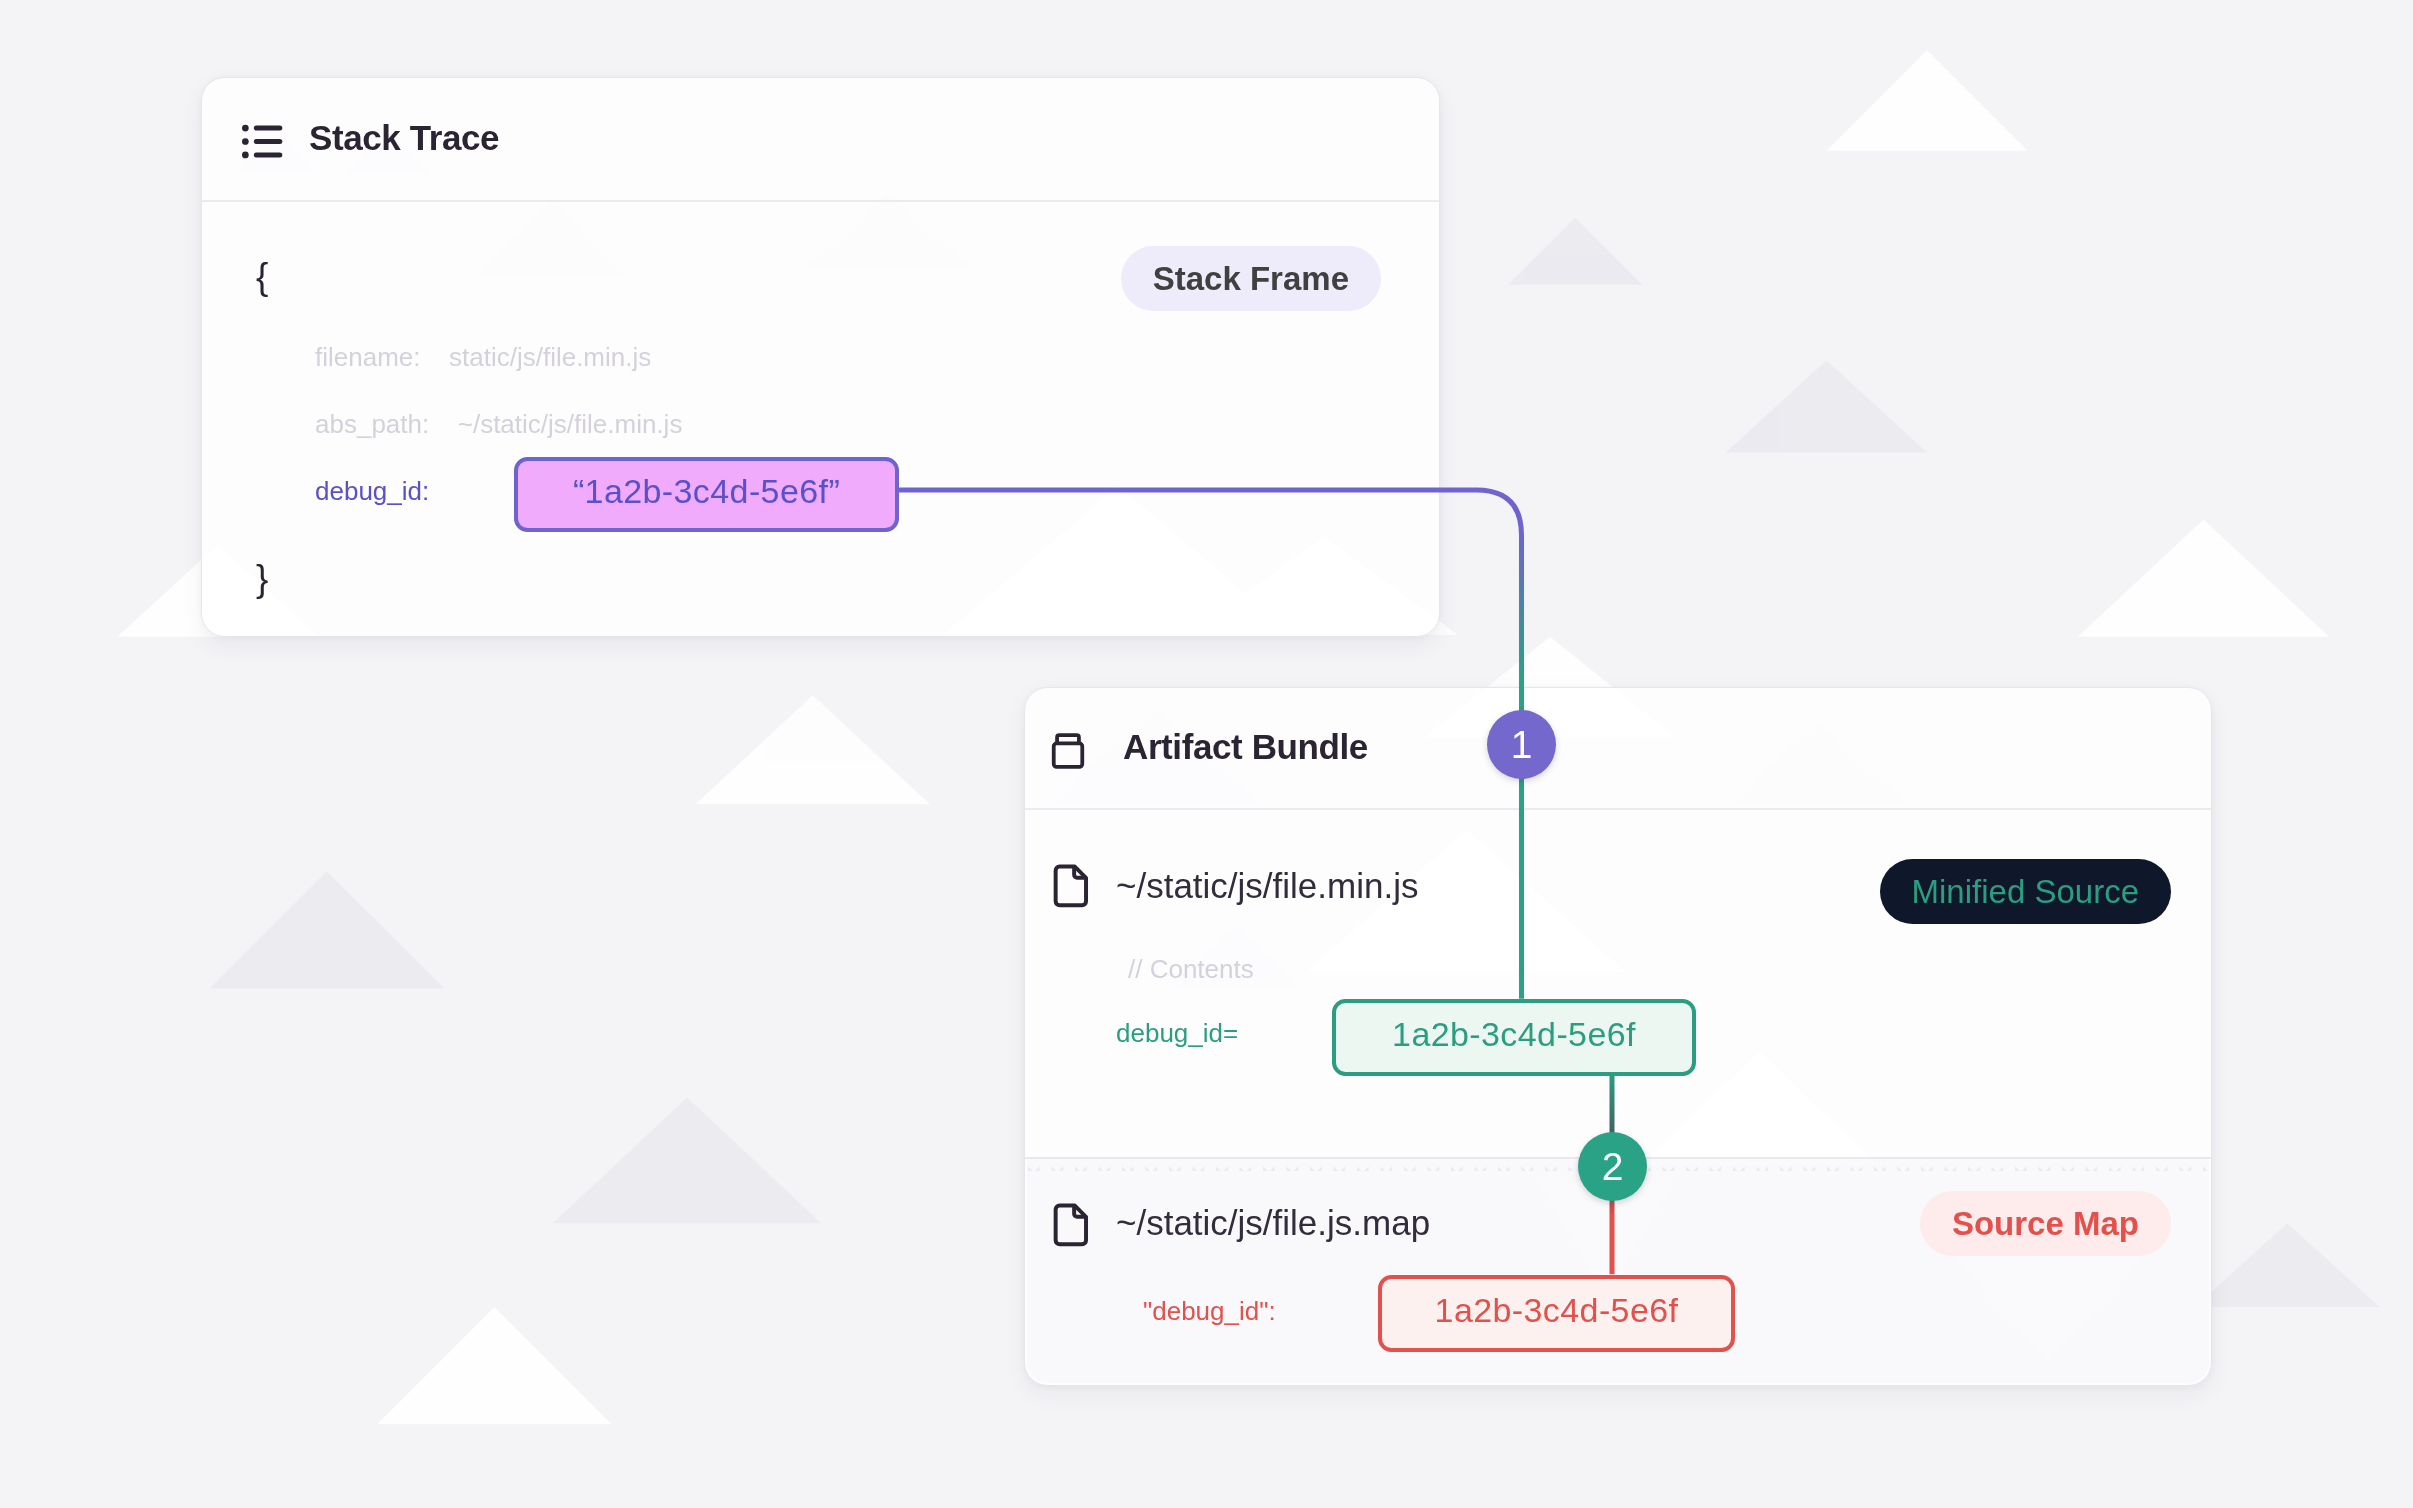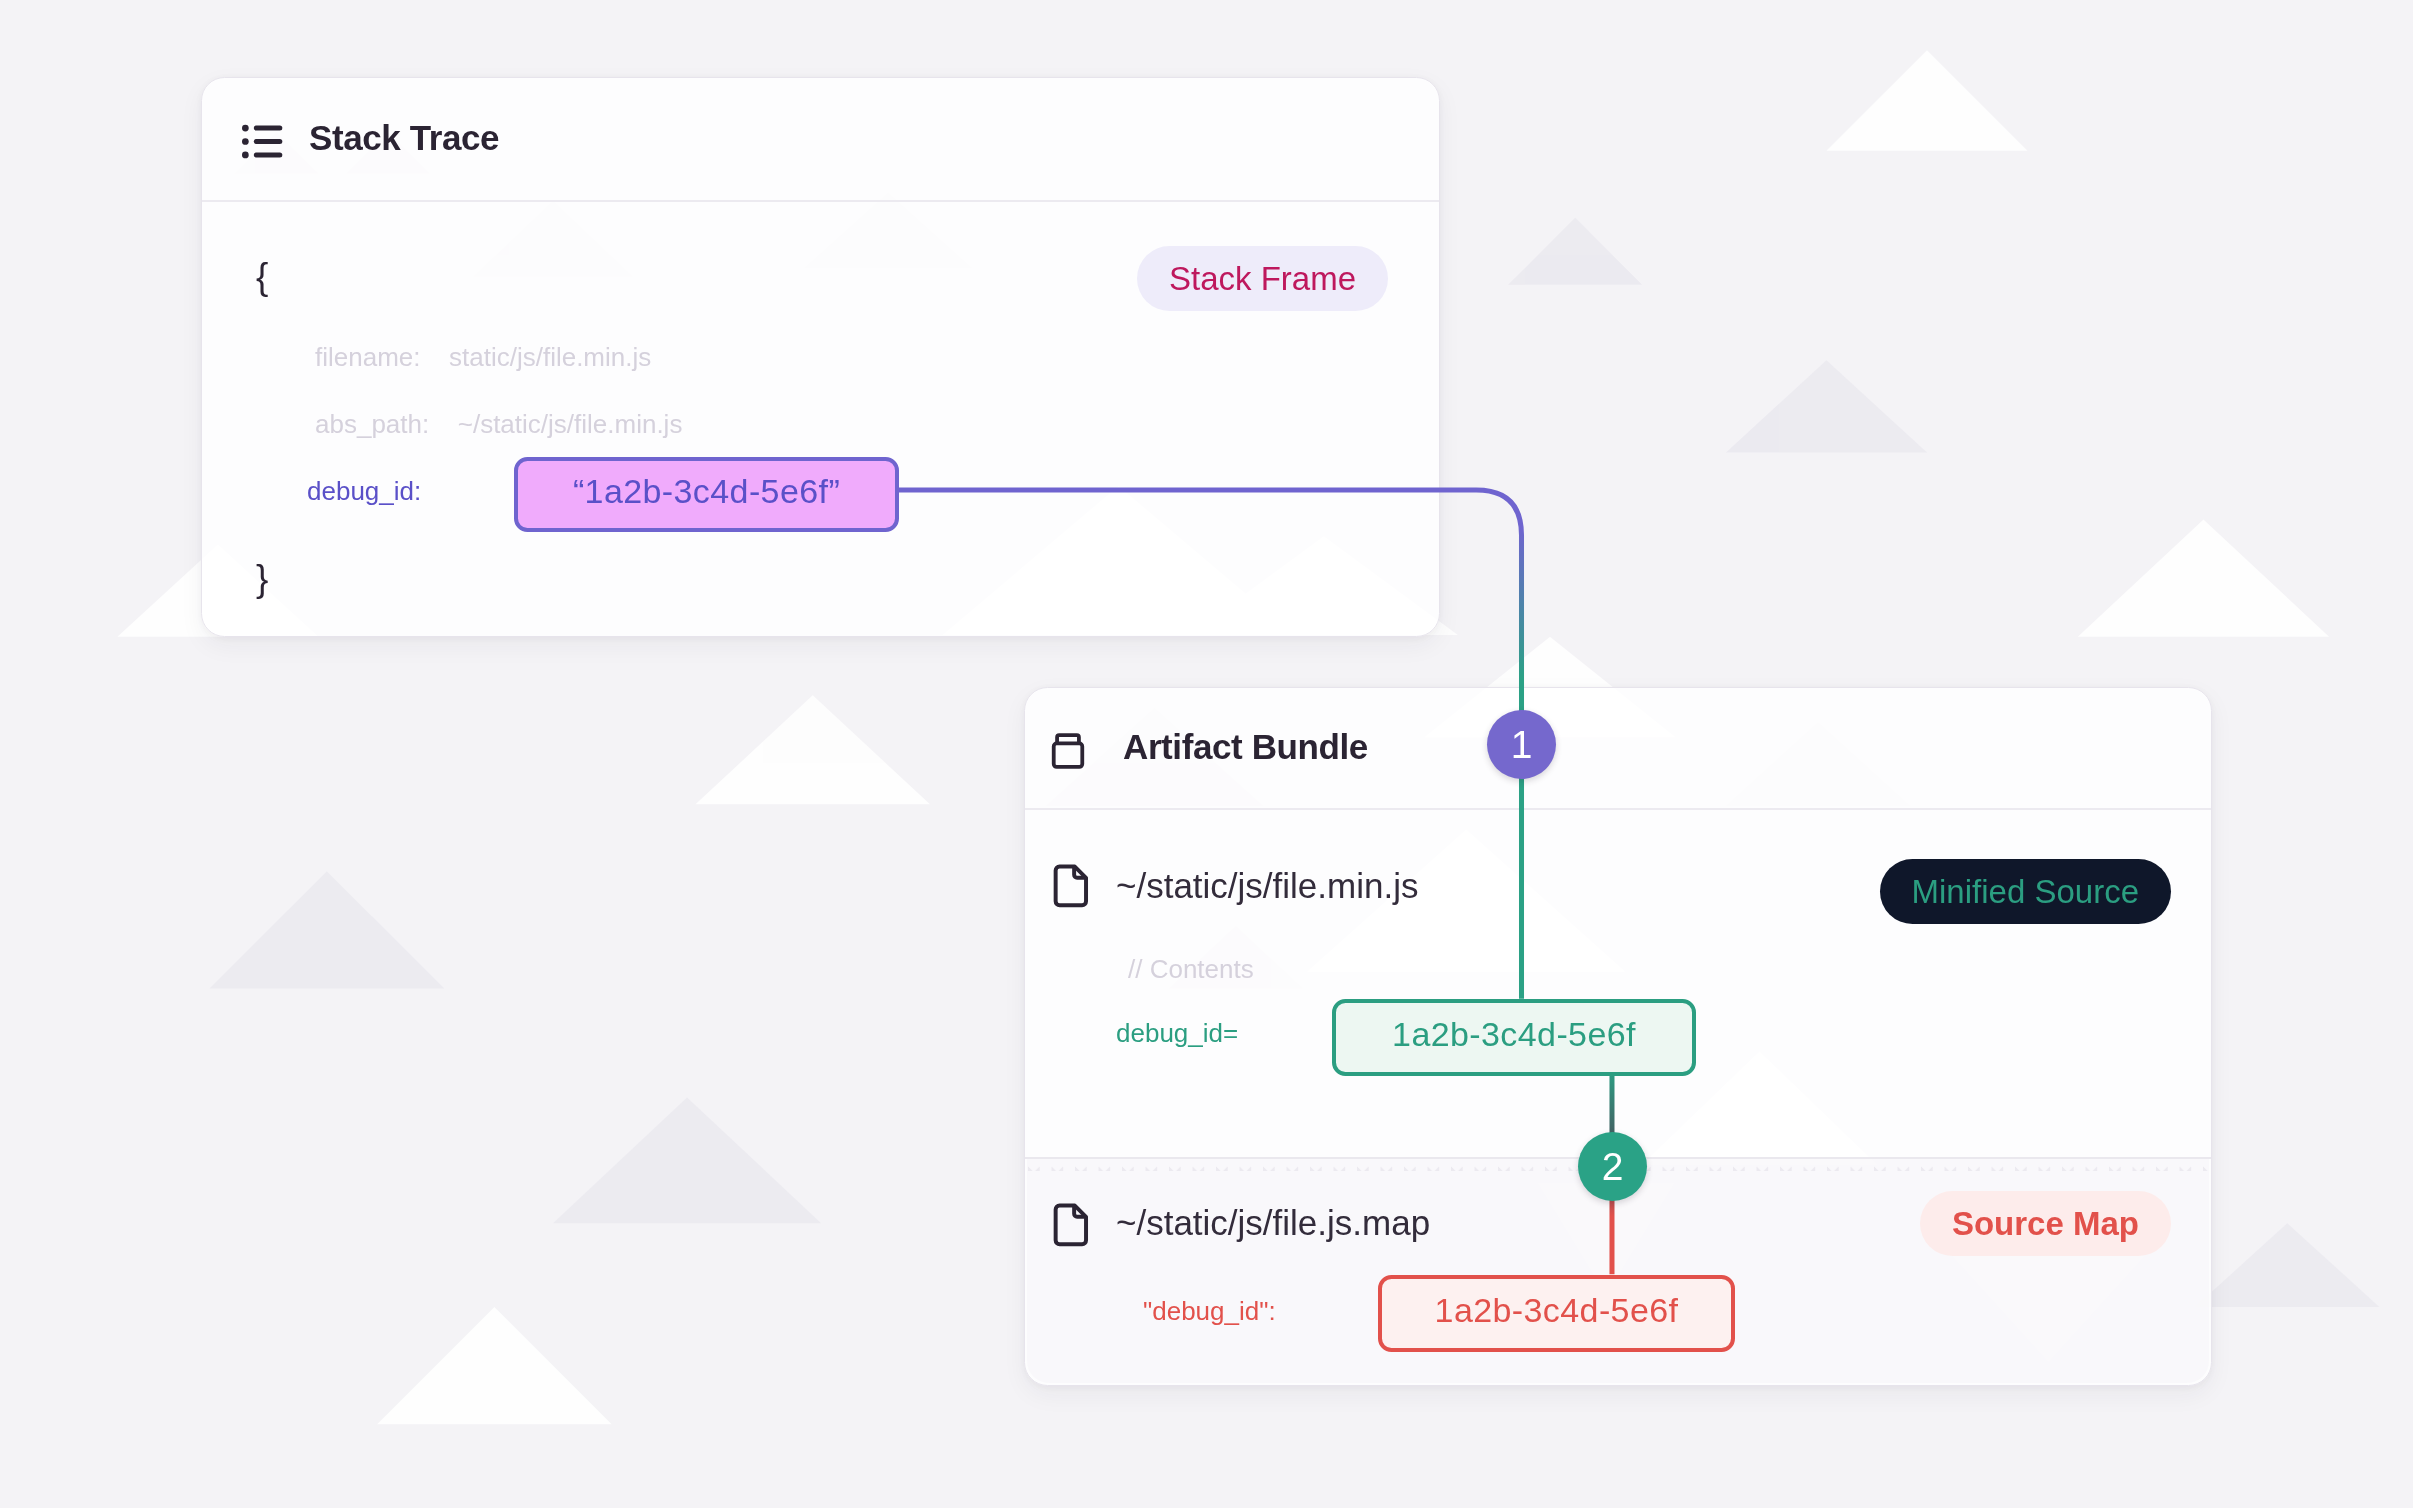--- a/index.html
+++ b/index.html
@@ -25,21 +25,21 @@
   .ghost{color:#d5d1dc;}
   .purple{color:#5a50c8;}
   .teal{color:#2b9e81;}
   .red{color:#e2514b;}
   .path-text{font-size:35px;color:#332c3b;}
   .kv-gap{display:inline-block;width:28.5px;}
 
   
   .badge{position:absolute;font-size:33px;line-height:65px;height:65px;
          padding:0 32px;border-radius:34px;white-space:nowrap;z-index:3;}
-  #stack-frame-badge{right:51px;top:168px;background:#eeecfa;color:#be185d;}
+  #stack-frame-badge{right:58px;top:168px;background:#eeecfa;color:#404040;font-weight:bold;}
   #minified-badge{right:40px;top:171px;background:#0f172a;color:#2b9e81;}
   #sourcemap-badge{right:40px;top:503px;background:#fdeceb;color:#e2514b;font-weight:bold;}
 
   
   .value-box{position:absolute;z-index:6;border-radius:13.4px;border:4.2px solid;
              font-size:34px;text-align:center;letter-spacing:0.4px;}
   #stack-debug-box{left:514px;top:457px;width:377px;height:67px;line-height:60px;
                    border-color:#6f64cf;background:#f0abfc;color:#5a50c8;}
   #bundle-debug-box{left:1332px;top:999px;width:356px;height:69px;line-height:62px;
                     border-color:#2b9e81;background:#edf7f2;color:#2b9e81;}
@@ -117,21 +117,21 @@
     <div class="row dark" style="left:54px;top:174px;font-size:37px">{</div>
 
     <div class="badge" id="stack-frame-badge">Stack Frame</div>
 
     <div class="row" style="left:113px;top:254px">
       <span class="ghost">filename:</span><span class="kv-gap"></span><span class="ghost">static/js/file.min.js</span>
     </div>
     <div class="row" style="left:113px;top:321px">
       <span class="ghost">abs_path:</span><span class="kv-gap"></span><span class="ghost">~/static/js/file.min.js</span>
     </div>
-    <div class="row purple" style="left:105px;top:388px">debug_id:</div>
+    <div class="row purple" style="left:113px;top:388px">debug_id:</div>
 
     <div class="row dark" style="left:54px;top:476px;font-size:37px">}</div>
   </div>
 
   <div class="card" id="artifact-card">
     <div class="section2-tint"></div>
 
     <svg class="hicon" style="left:22px;top:42px" width="42" height="42" viewBox="0 0 50 50">
       <g fill="none" stroke="#2b2433" stroke-width="4.5" stroke-linejoin="round">
         <rect x="12" y="6" width="26" height="12" rx="2.5" fill="#fdfdfe"></rect>

